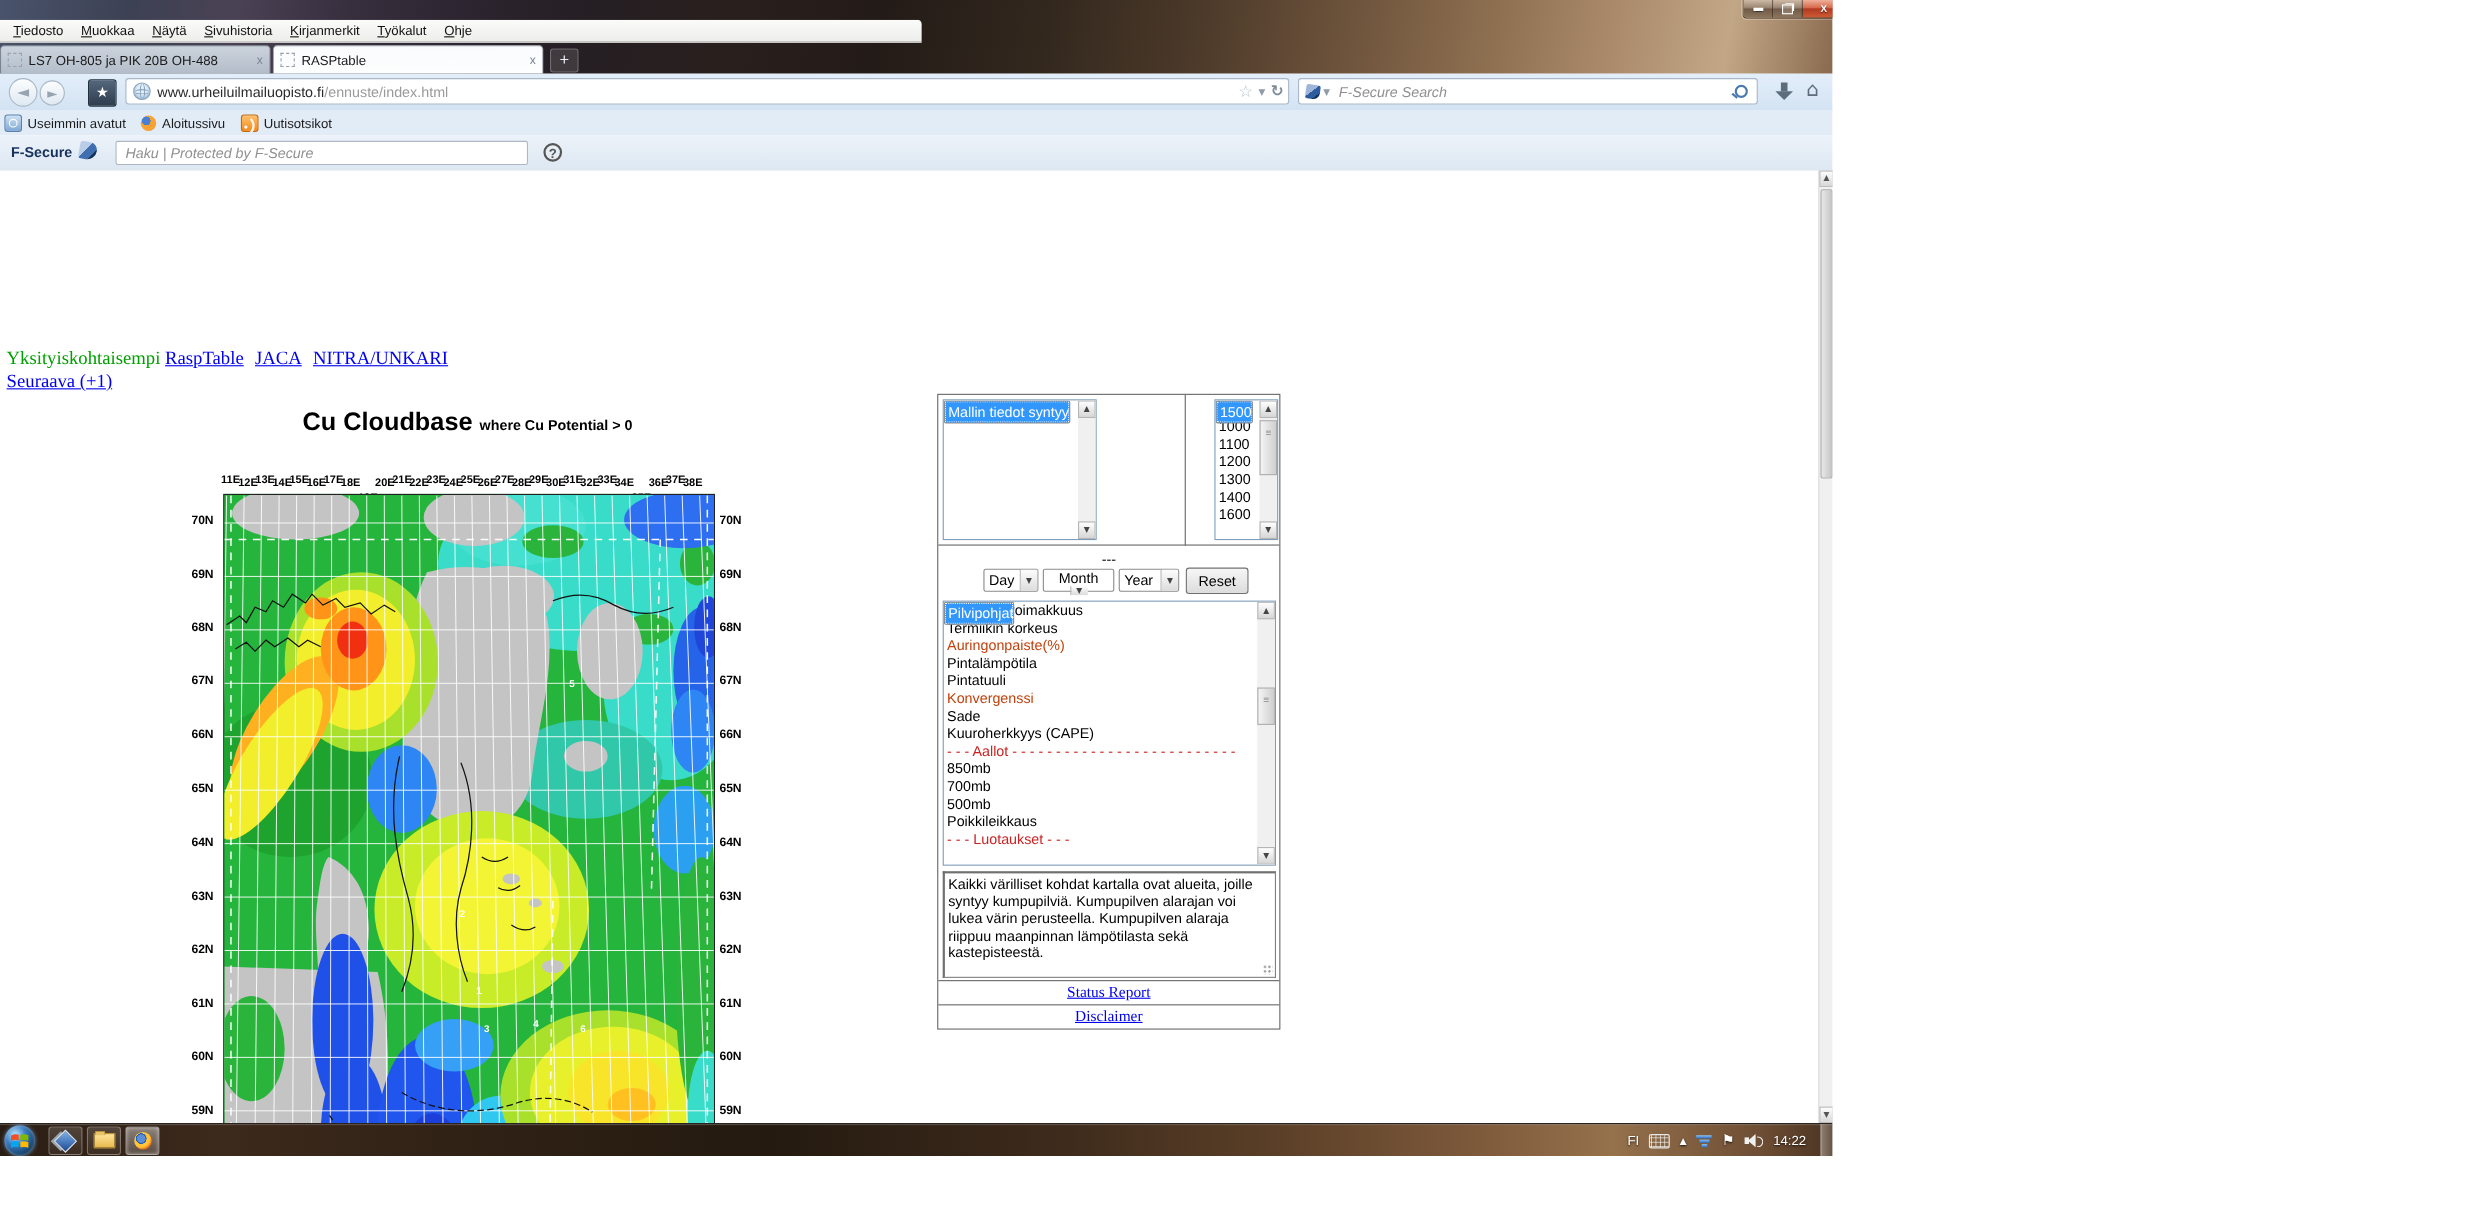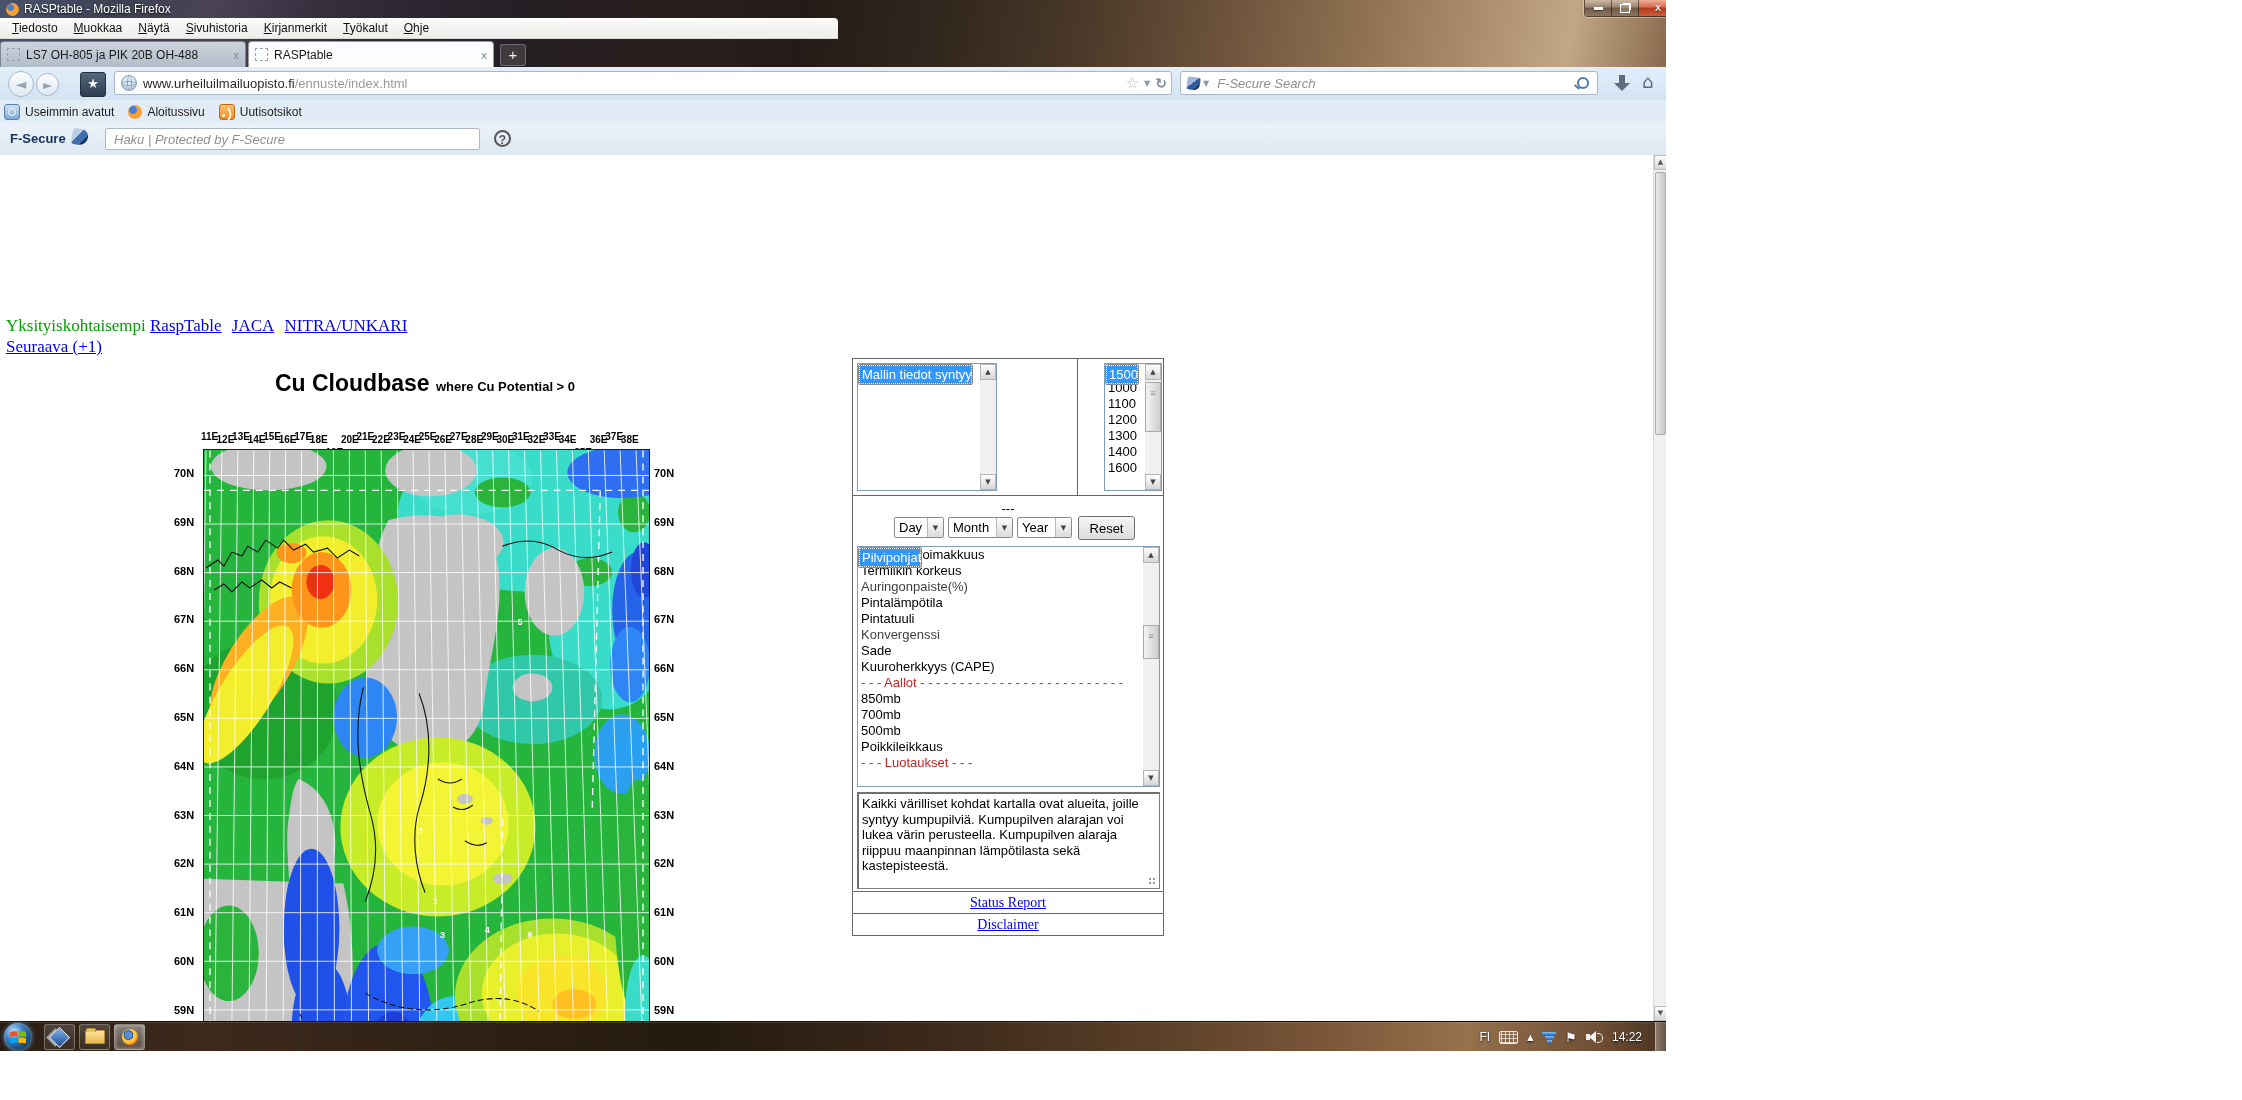--- a/index.html
+++ b/index.html
@@ -115,21 +115,21 @@
   .panel-row1{position:absolute;left:0;top:0;width:100%;height:137px;border-bottom:1px solid #666;box-sizing:border-box;}
   .v-div{position:absolute;left:224px;top:0;width:1px;height:137px;background:#666;}
   .listbox{position:absolute;background:#fff;border:1px solid #7f9db9;box-sizing:border-box;overflow:hidden;}
   .model-list{left:4px;top:4px;width:140px;height:128px;}
   .lb-scroll{position:absolute;right:0;top:0;width:16px;height:100%;background:#f0f0f0;}
   .lb-btn{position:absolute;left:0;width:16px;height:16px;background:linear-gradient(#fefefe,#d6d6d6);border:1px solid #b5b5b5;box-sizing:border-box;font-size:7px;color:#444;text-align:center;line-height:14px;font-family:"DejaVu Sans",sans-serif;}
   .lb-thumb{position:absolute;left:0;width:16px;background:linear-gradient(90deg,#f4f4f4,#cfcfcf);border:1px solid #aaa;box-sizing:border-box;}
   .lb-thumb:after{content:"≡";display:block;text-align:center;font-size:9px;color:#888;line-height:1;margin-top:40%;}
   .lb-item{height:16px;line-height:16px;font-size:13px;padding-left:3px;white-space:nowrap;color:#000;}
   .lb-item.sel{background:#3297fd;color:#fff;outline:1px dotted #fff;outline-offset:-2px;}
-  .lb-item.blue{color:#404040;}
+  .lb-item.blue{color:#c2410c;}
   .lb-item.red{color:#cc2222;}
   .time-list{left:251px;top:4px;width:58px;height:128px;}
   .param-list{left:4px;top:187px;width:303px;height:241px;}
   .sep3{position:absolute;left:0;top:142px;width:100%;text-align:center;font-size:13px;color:#000;}
   .ctrl-row{position:absolute;left:0;top:158px;width:100%;height:26px;}
   .sel{position:absolute;top:0;height:21px;border:1px solid #8a8a8a;border-radius:2px;background:#fff;display:flex;align-items:center;box-sizing:border-box;}
   .sel-label{font-size:13px;color:#000;padding:0 4px;flex:1;}
   .sel-arrow{width:15px;height:100%;background:linear-gradient(#fdfdfd,#dcdcdc);border-left:1px solid #b8b8b8;font-size:7px;color:#444;display:flex;align-items:center;justify-content:center;font-family:"DejaVu Sans",sans-serif;}
   .reset-btn{position:absolute;left:225px;top:-1px;width:57px;height:24px;border:1px solid #707070;border-radius:3px;
     background:linear-gradient(#f6f6f6,#dcdcdc);font-size:13px;color:#000;text-align:center;line-height:22px;box-sizing:border-box;}
@@ -171,24 +171,20 @@
   .vol .wav{position:absolute;left:11px;top:2px;width:5px;height:8px;border:1.5px solid #f0f0f0;border-left:none;border-radius:0 6px 6px 0;}
   .clock{font-size:12px;text-shadow:0 1px 2px rgba(0,0,0,.8);margin-left:12px;}
   .show-desk{position:absolute;right:0;top:0;width:10px;height:30px;background:linear-gradient(90deg,rgba(255,255,255,.35),rgba(255,255,255,.15));border-left:1px solid rgba(255,255,255,.5);}
 </style>
 </head>
 <body>
 
 <div class="screen">
 
   <div class="glass-header">
-    <div class="title-row">
-      <span class="ff-ico" style="left:6px;top:3px;"></span>
-      <span class="title-text">RASPtable - Mozilla Firefox</span>
-    </div>
     <div class="win-btns">
       <span class="win-btn">
           <span class="win-min-bar"></span>
         </span>
       <span class="win-btn">
           <span class="win-rest"></span>
         </span>
       <span class="win-btn close">X</span>
     </div>
     <div class="menu-strip" id="menu-bar">
@@ -493,21 +489,21 @@
           </div>
         </div>
       </div>
       <div class="sep3">---</div>
       <div class="ctrl-row" id="ctrl-row">
         <button class="reset-btn">Reset</button>
       <div class="sel" style="left: 41px; width: 50px;">
             <span class="sel-label">Day</span>
             <span class="sel-arrow">▼</span>
           </div>
-          <div class="sel" style="left: 95px; width: 65px;">
+          <div class="sel" style="left: 95px; width: 65px; flex-direction: column;">
             <span class="sel-label">Month</span>
             <span class="sel-arrow">▼</span>
           </div>
           <div class="sel" style="left: 164px; width: 55px;">
             <span class="sel-label">Year</span>
             <span class="sel-arrow">▼</span>
           </div>
         </div>
       <div class="listbox param-list" id="param-list">
         <div class="lb-item" style="margin-right: 16px;">Termiikin voimakkuus</div>

